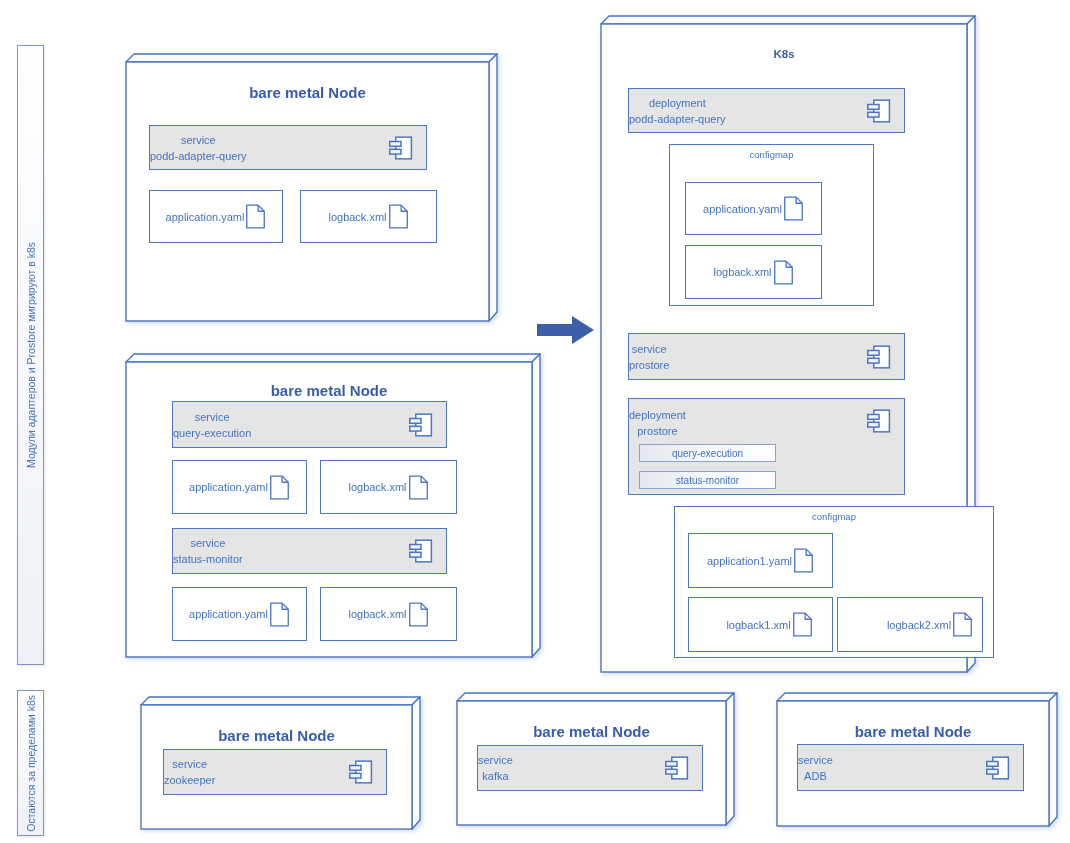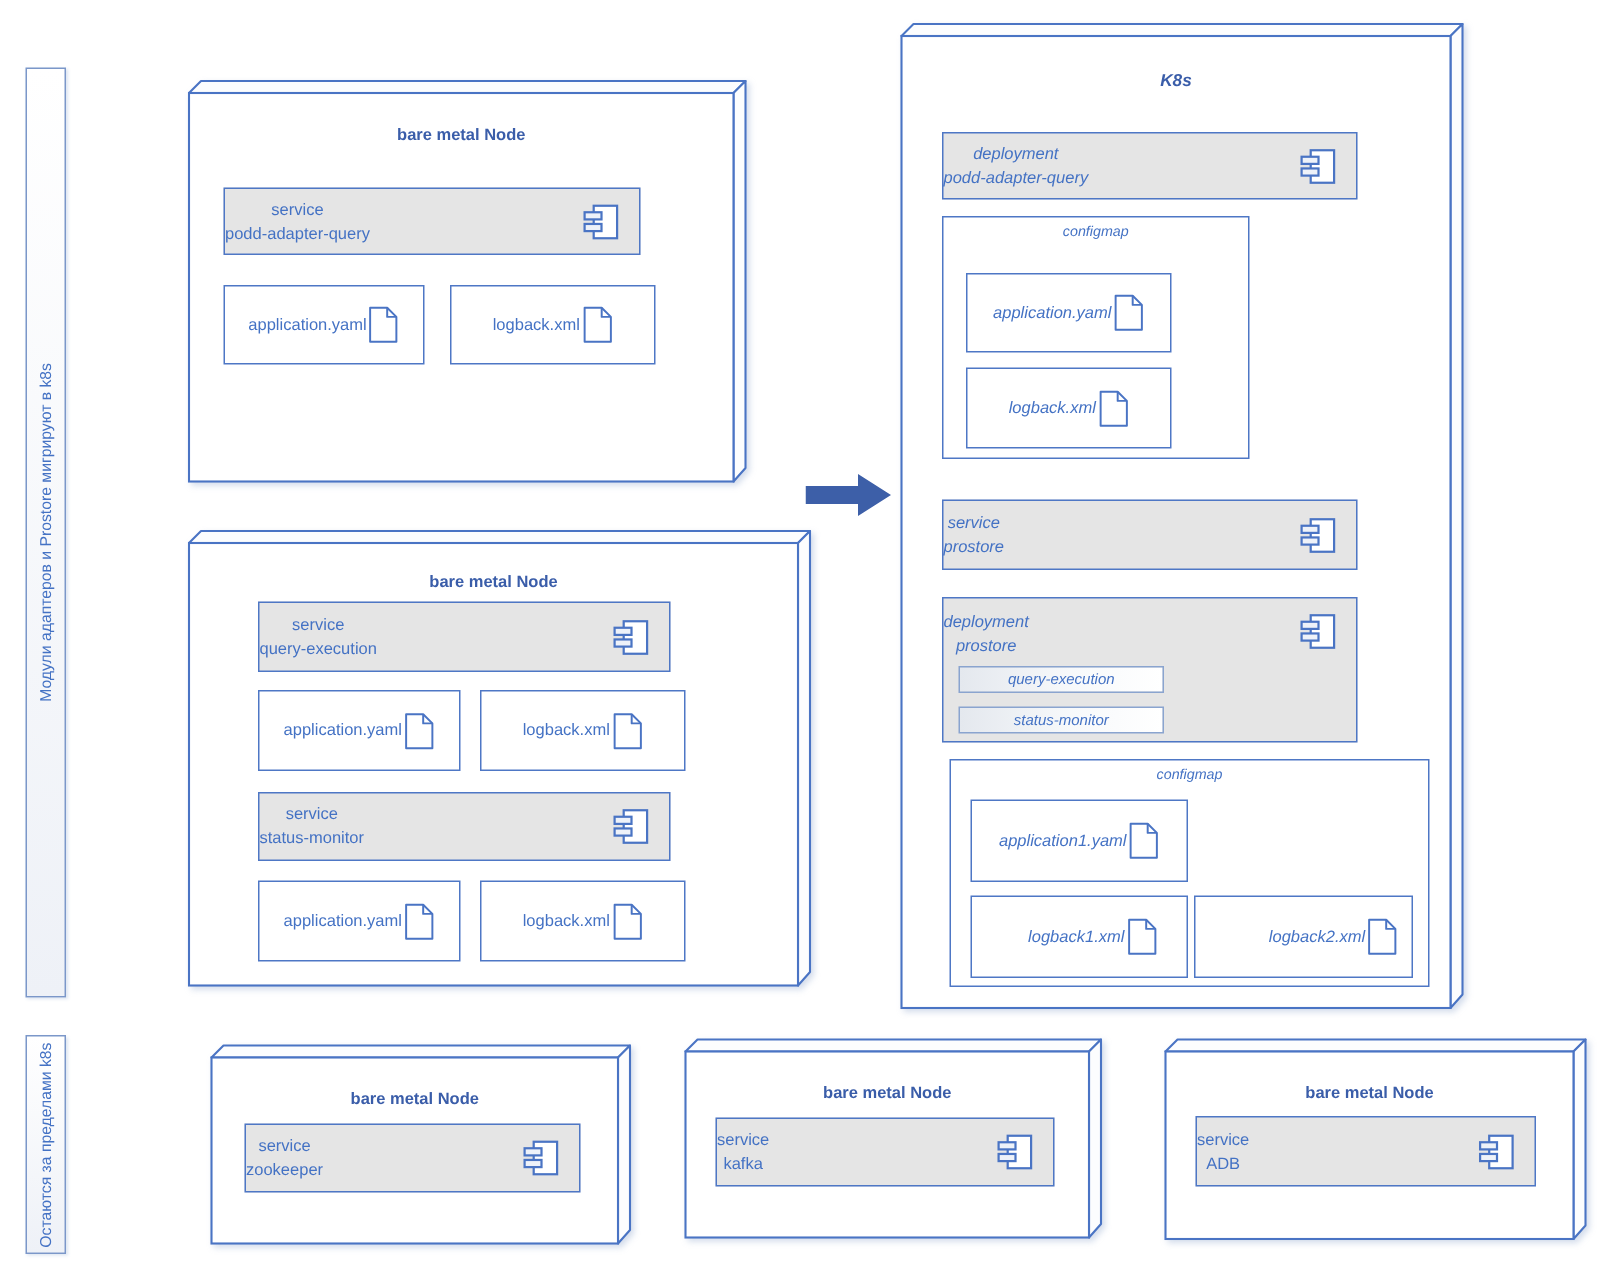--- a/index.html
+++ b/index.html
@@ -6,33 +6,33 @@
   #canvas{
     position:relative;width:1070px;height:843px;background:#ffffff;overflow:hidden;
     font-family:"Liberation Sans", sans-serif;
   }
   
   .node3d{position:absolute;}
   .node3d svg.frame{position:absolute;left:0;top:0;filter:drop-shadow(2px 2px 2px rgba(110,140,190,.30));}
   .facefill{fill:#fcfdfe;stroke:#4a74c4;stroke-width:1.4;stroke-linejoin:round;}
   .facefront{fill:#ffffff;stroke:#4a74c4;stroke-width:1.4;}
   .face{position:absolute;top:9px;left:0;}
-  .node-title{position:absolute;left:0;right:0;text-align:center;font-weight:700;font-size:11px;color:#3a5da9;}
+  .node-title{position:absolute;left:0;right:0;text-align:center;font-weight:700;font-size:15px;color:#3a5da9;}
   
   .cbox{position:absolute;background:#e5e5e5;border:1.4px solid #4e77c5;display:flex;align-items:center;justify-content:flex-start;box-sizing:border-box;}
   .cbox.tall{align-items:flex-start;padding-top:8px;}
   .clines{text-align:center;font-size:11px;color:#4472c4;line-height:16px;}
   .icon{display:inline-block;line-height:0;}
   .comp-pos{position:absolute;right:12px;top:50%;transform:translateY(-50%);width:26px;height:28px;}
   .comp-pos.top-icon{top:8px;transform:none;}
   
   .fbox{position:absolute;background:#fff;border:1.3px solid #4e77c5;display:flex;align-items:center;justify-content:center;gap:1px;font-size:11px;color:#4472c4;box-sizing:border-box;}
   .filei{width:21px;height:27px;}
   
-  .group{position:absolute;background:#fff;border:1.2px solid #4e77c5;box-sizing:border-box;}
+  .group{position:absolute;background:#fff;border:1.2px solid #4e77c5;box-sizing:border-box;margin-left:41px;}
   .group-label{margin-top:4px;text-align:center;font-size:9.5px;color:#4472c4;}
   
   .mod{position:absolute;border:1px solid #8aa4cf;background:linear-gradient(90deg,#e4e8ee 0%,#f7f9fb 55%,#ffffff 100%);font-size:10px;color:#4472c4;display:flex;align-items:center;justify-content:center;box-sizing:border-box;}
   
   .vlabel{position:absolute;width:27px;border:1.4px solid #7b97c9;background:linear-gradient(180deg,#ffffff,#eef1f7);display:flex;align-items:center;justify-content:center;box-sizing:border-box;box-shadow:1px 1px 2px rgba(120,150,200,.25);}
   .vlabel span{writing-mode:vertical-rl;transform:rotate(180deg);font-size:10.5px;color:#4472c4;white-space:nowrap;}
   .arrow{position:absolute;}
 </style>
 </head>
 <body>
@@ -140,21 +140,21 @@
               <path d="M15 2 V9 H22" fill="none" stroke="#4a74c4" stroke-width="1.5" stroke-linejoin="round"></path>
             </svg></span>
       </div>
     </div>
   </div>
 
   <svg class="arrow" style="left:537px;top:315px;" width="58" height="30" viewBox="0 0 58 30">
     <polygon points="0,9 35,9 35,1 57,15 35,29 35,21 0,21" fill="#3d5fa8"></polygon>
   </svg>
 
-  <div class="node3d" style="left: 600px; top: 15px; width: 377px; height: 570px; font-style: italic;">
+  <div class="node3d" style="left: 600px; top: 15px; width: 377px; height: 570px;">
       <svg class="frame" width="377" height="658" viewBox="0 0 377 658">
         <polygon class="facefill" points="1,9 9,1 375,1 367,9"></polygon>
         <polygon class="facefill" points="367,9 375,1 375,648 367,657"></polygon>
         <rect class="facefront" x="1" y="9" width="366" height="648"></rect>
       </svg>
     <div class="face" style="width:368px;height:649px;">
       <div class="node-title" style="top:24px;font-size:11.5px;">K8s</div>
 
       <div class="cbox" style="left:28px;top:64px;width:277px;height:45px;">
         <div class="clines">

